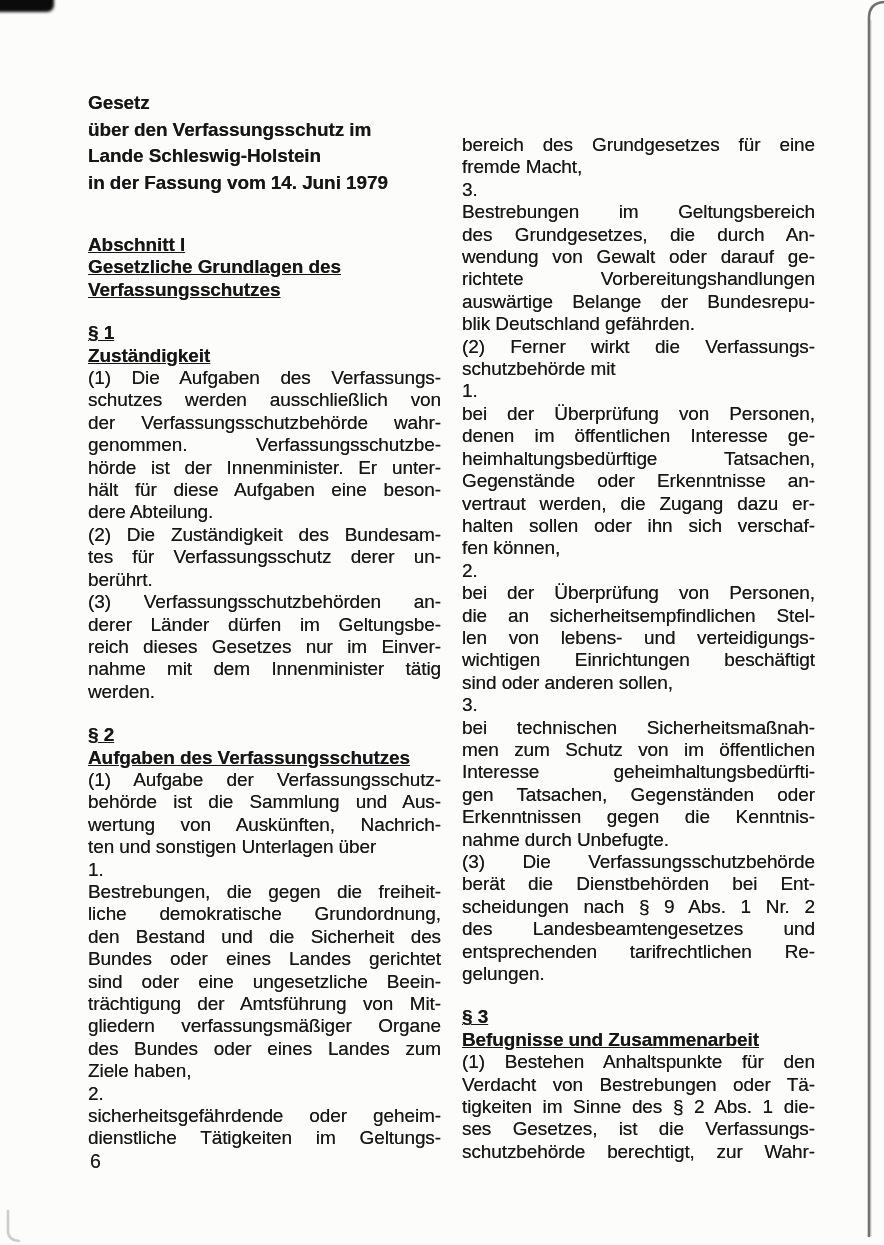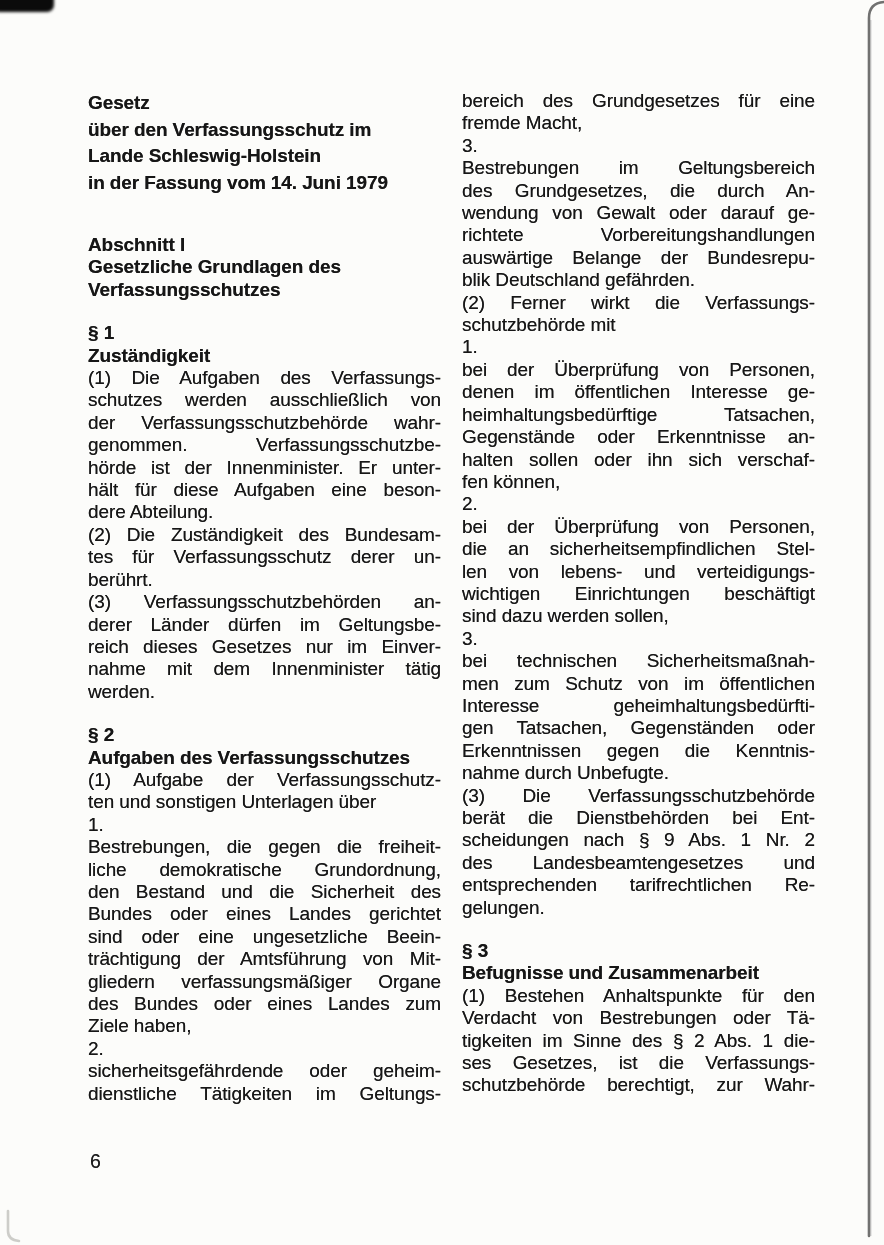--- a/index.html
+++ b/index.html
@@ -30,28 +30,28 @@
   }
   
   .col {
     position: absolute; top: 90px; width: 353px;
     font-size: 19px;
     line-height: 22.4px;
     letter-spacing: -0.1px;
     text-shadow: 0 0 0.35px rgba(25,25,25,0.75);
   }
   .col.left  { left: 88px; }
-  .col.right { left: 462px; }
+  .col.right { left: 462px; margin-top: 44px; }
   .block { margin: 0; }
   .gap-large   { margin-top: 38px; }
   .gap-section { margin-top: 21px; }
   .line { text-align: left; }
   .line.j { text-align: justify; text-align-last: justify; }
   .title .line { font-weight: 700; line-height: 26.5px; }
-  .heading .line { font-weight: 700; }
+  .heading .line { font-weight: 700; text-decoration: underline; }
   .num .line { }
   .pagenum {
     position: absolute; left: 90px; top: 1150px;
     font-size: 19.5px; color: #1d1d1d;
     text-shadow: 0 0 0.35px rgba(25,25,25,0.75);
   }
 </style>
 </head>
 <body>
 
@@ -103,20 +103,22 @@
         <div class="line j">reich dieses Gesetzes nur im Einver-</div>
         <div class="line j">nahme mit dem Innenminister tätig</div>
         <div class="line">werden.</div>
       </div>
       <div class="block heading gap-section">
         <div class="line">§ 2</div>
         <div class="line">Aufgaben des Verfassungsschutzes</div>
       </div>
       <div class="block para">
         <div class="line j">(1) Aufgabe der Verfassungsschutz-</div>
+        <div class="line j">behörde ist die Sammlung und Aus-</div>
+        <div class="line j">wertung von Auskünften, Nachrich-</div>
         <div class="line">ten und sonstigen Unterlagen über</div>
       </div>
       <div class="block num">
         <div class="line">1.</div>
       </div>
       <div class="block para">
         <div class="line j">Bestrebungen, die gegen die freiheit-</div>
         <div class="line j">liche demokratische Grundordnung,</div>
         <div class="line j">den Bestand und die Sicherheit des</div>
         <div class="line j">Bundes oder eines Landes gerichtet</div>
@@ -155,32 +157,33 @@
         <div class="line">schutzbehörde mit</div>
       </div>
       <div class="block num">
         <div class="line">1.</div>
       </div>
       <div class="block para">
         <div class="line j">bei der Überprüfung von Personen,</div>
         <div class="line j">denen im öffentlichen Interesse ge-</div>
         <div class="line j">heimhaltungsbedürftige Tatsachen,</div>
         <div class="line j">Gegenstände oder Erkenntnisse an-</div>
+        <div class="line j">vertraut werden, die Zugang dazu er-</div>
         <div class="line j">halten sollen oder ihn sich verschaf-</div>
         <div class="line">fen können,</div>
       </div>
       <div class="block num">
         <div class="line">2.</div>
       </div>
       <div class="block para">
         <div class="line j">bei der Überprüfung von Personen,</div>
         <div class="line j">die an sicherheitsempfindlichen Stel-</div>
         <div class="line j">len von lebens- und verteidigungs-</div>
         <div class="line j">wichtigen Einrichtungen beschäftigt</div>
-        <div class="line">sind dazu werden sollen,</div>
+        <div class="line">sind oder anderen sollen,</div>
       </div>
       <div class="block num">
         <div class="line">3.</div>
       </div>
       <div class="block para">
         <div class="line j">bei technischen Sicherheitsmaßnah-</div>
         <div class="line j">men zum Schutz von im öffentlichen</div>
         <div class="line j">Interesse geheimhaltungsbedürfti-</div>
         <div class="line j">gen Tatsachen, Gegenständen oder</div>
         <div class="line j">Erkenntnissen gegen die Kenntnis-</div>

